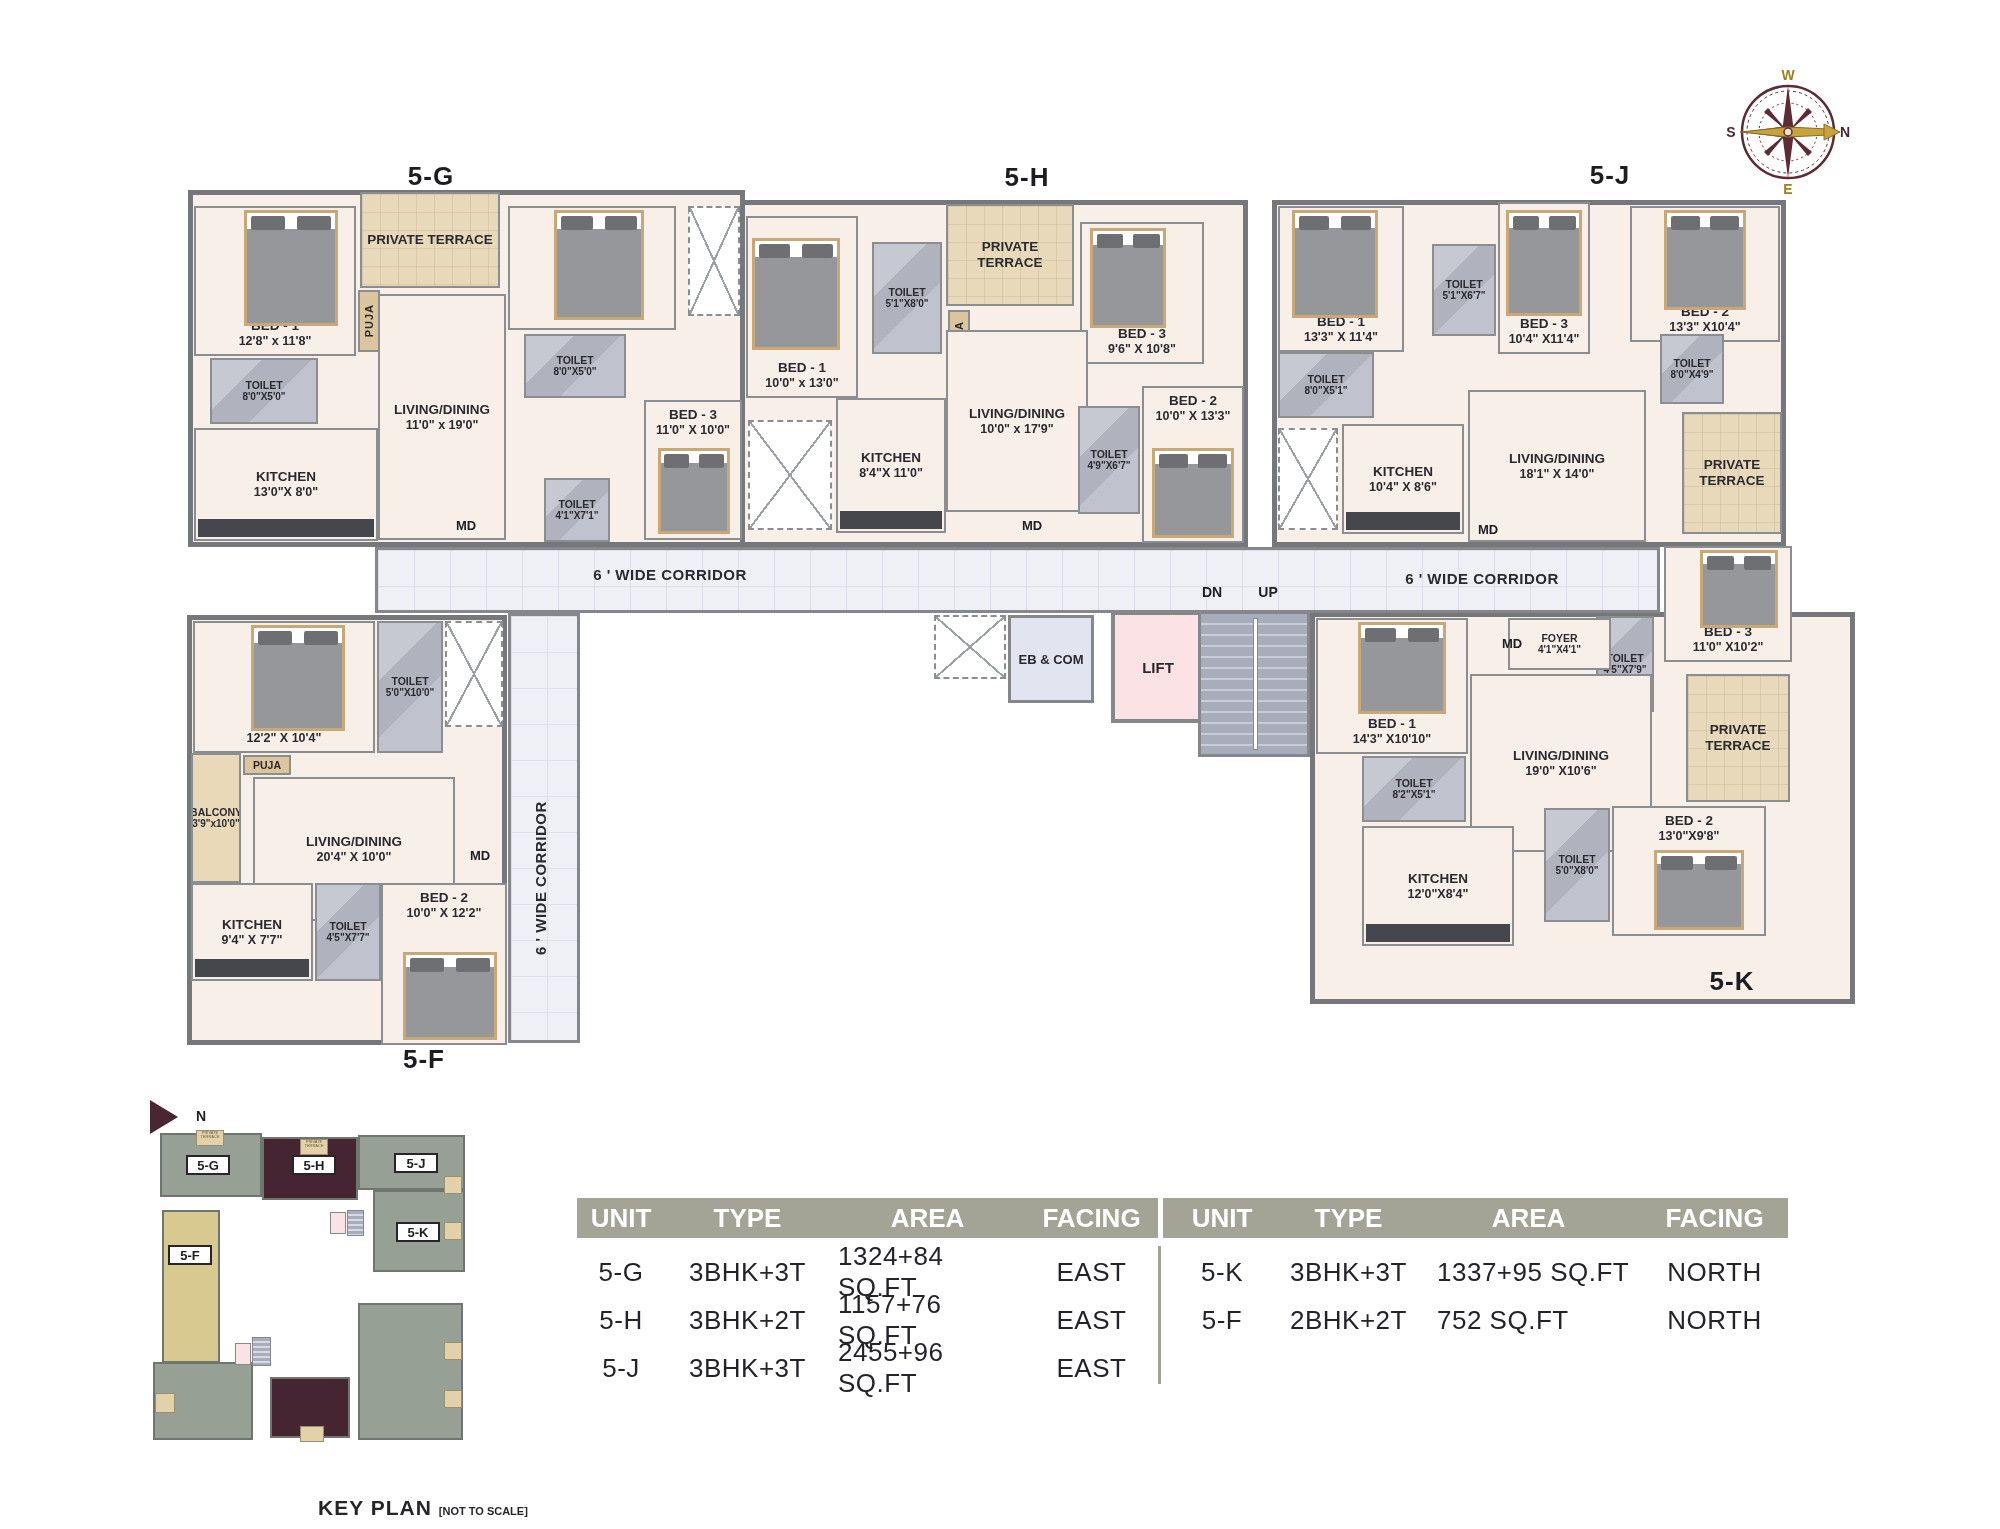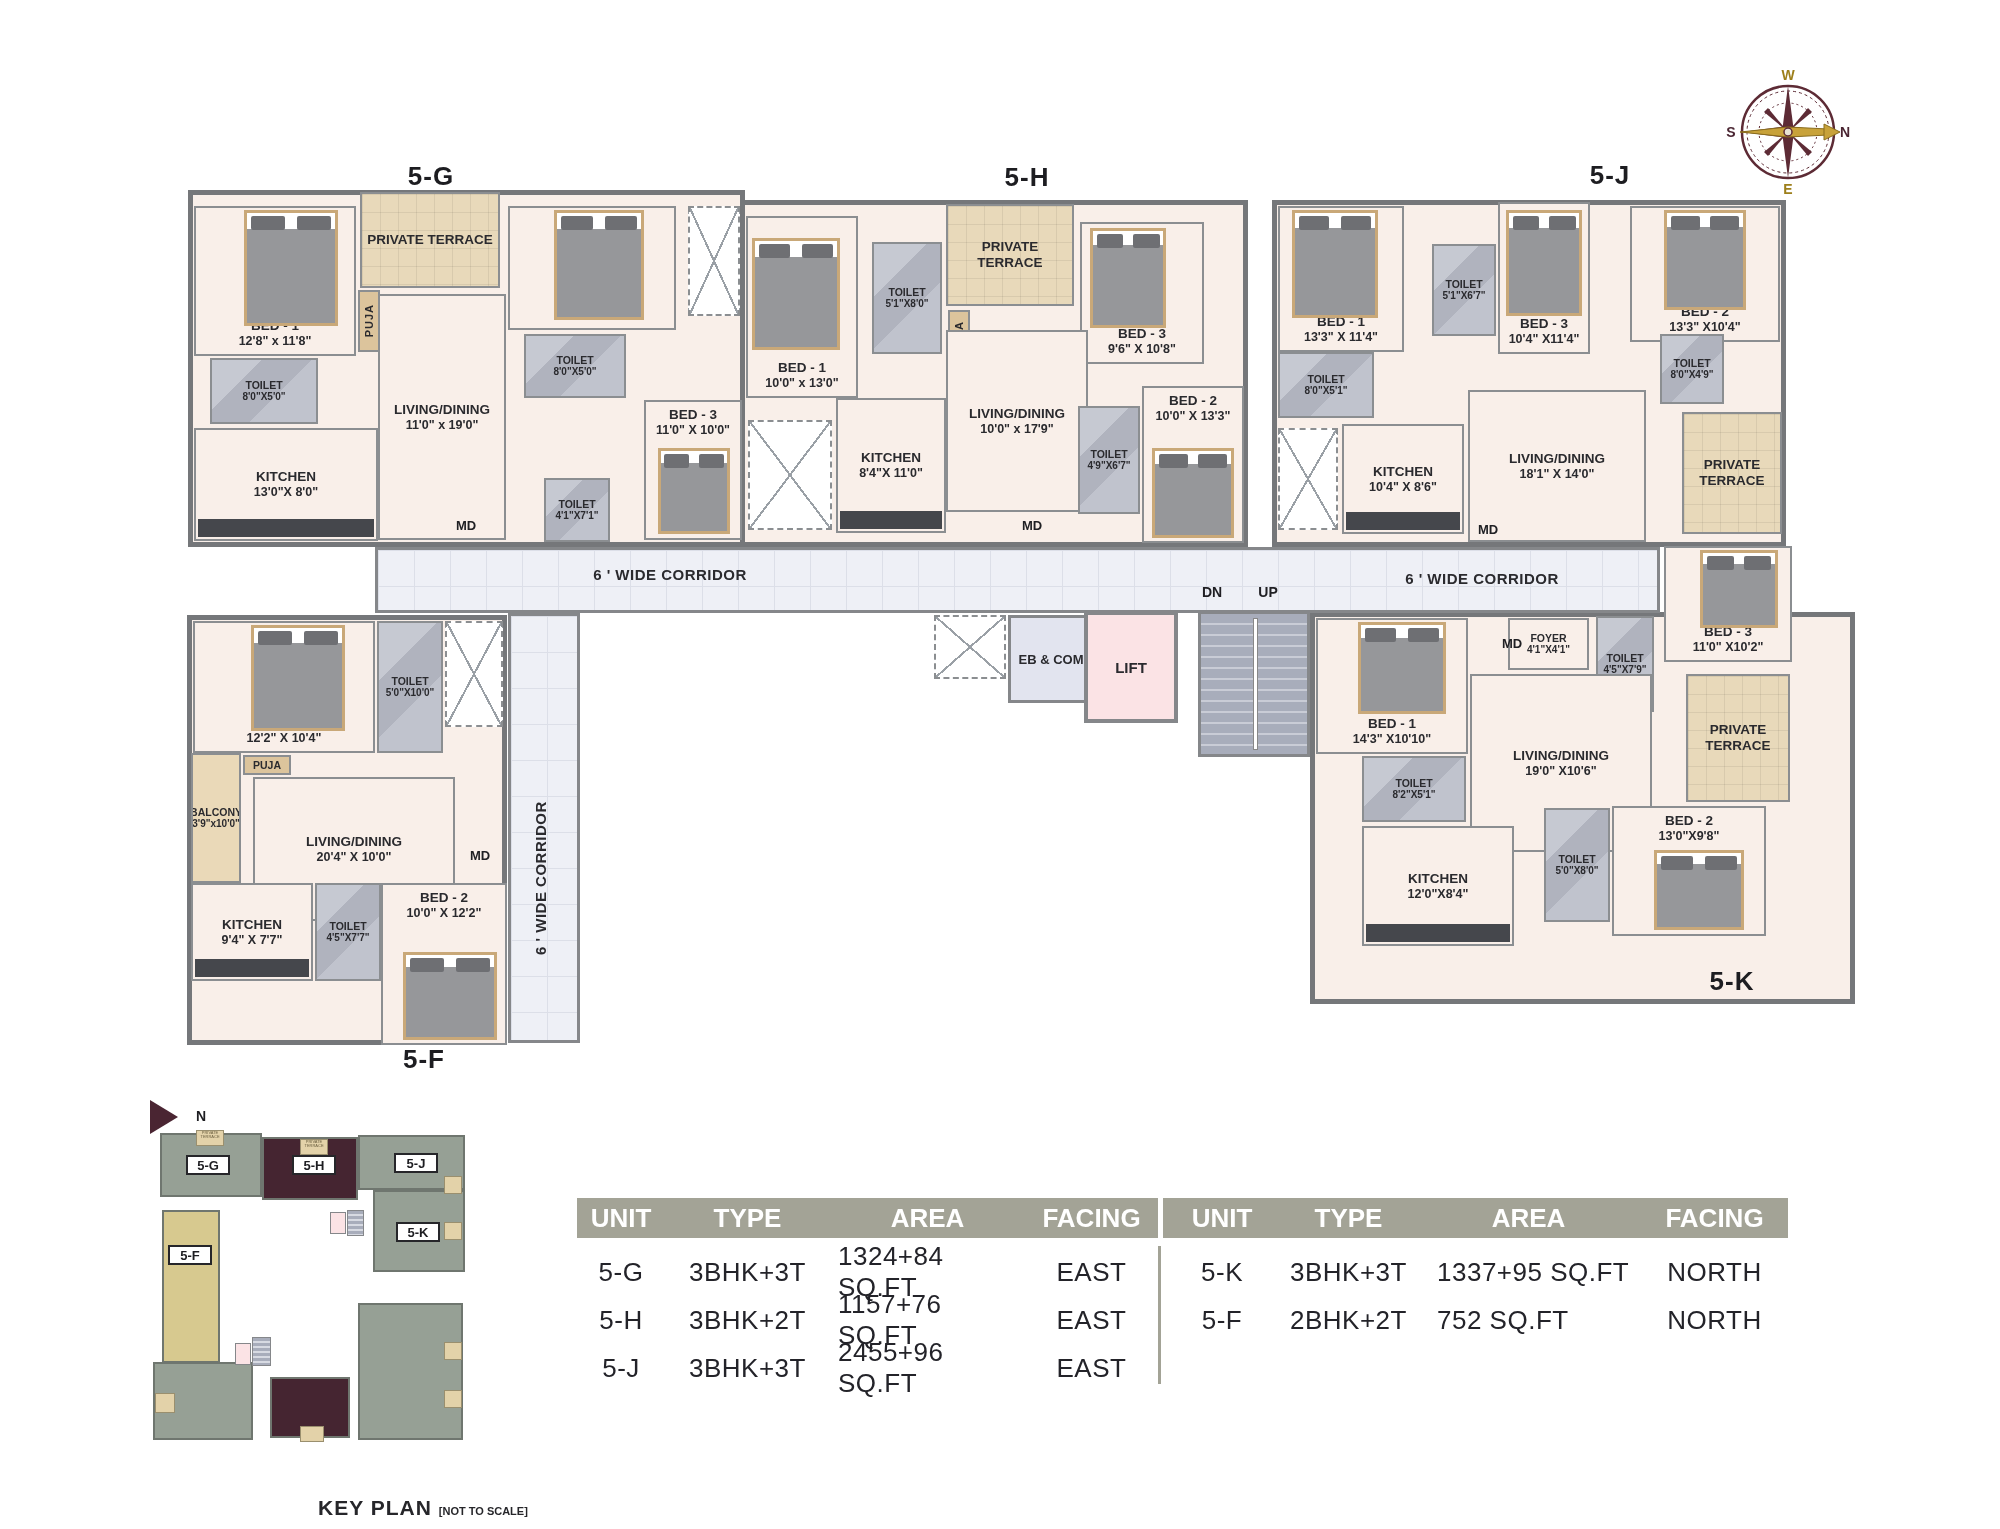--- a/index.html
+++ b/index.html
@@ -79,21 +79,21 @@
   <div class="unit" style="left:1310px;top:612px;width:545px;height:392px"></div>
   <div class="unit" style="left:187px;top:615px;width:320px;height:430px"></div>
 
   <div class="cor" style="left:375px;top:547px;width:1285px;height:66px"></div>
   <div class="cor" style="left:508px;top:613px;width:72px;height:430px"></div>
 
   <div class="shaft" style="left:934px;top:615px;width:72px;height:64px"></div>
   <div class="ebcom" style="left:1008px;top:615px;width:86px;height:88px">
       <span>EB &amp; COM</span>
     </div>
-  <div class="lift" style="left:1084px;top:611px;width:94px;height:112px">
+  <div class="lift" style="left:1111px;top:611px;width:94px;height:112px">
       <span>LIFT</span>
     </div>
   <div class="stairs" style="left:1198px;top:611px;width:112px;height:146px"></div>
   <div class="sdl" style="left:1192px;top:584px;width:40px">DN</div>
   <div class="sdl" style="left:1248px;top:584px;width:40px">UP</div>
 
   <div class="clab" style="left:580px;top:566px;width:180px">6 ' WIDE CORRIDOR</div>
   <div class="clab" style="left:1392px;top:570px;width:180px">6 ' WIDE CORRIDOR</div>
   <div class="vlab" style="left:532px;top:725px;height:230px">6 ' WIDE CORRIDOR</div>
 
@@ -210,21 +210,21 @@
   <div class="rm terr" style="left:1682px;top:412px;width:100px;height:122px">
       <span class="rn">PRIVATE TERRACE</span>
     </div>
   <div class="shaft" style="left:1278px;top:428px;width:60px;height:102px"></div>
   <div class="mdl" style="left:1478px;top:522px">MD</div>
 
   <div class="rm toi sm" style="left:1596px;top:616px;width:58px;height:96px">
       <span class="rn">TOILET</span>
       <span class="rd">4'5"X7'9"</span>
     </div>
-  <div class="rm sm" style="left:1508px;top:618px;width:81px;height:52px">
+  <div class="rm sm" style="left:1508px;top:618px;width:103px;height:52px">
       <span class="rn">FOYER</span>
       <span class="rd">4'1"X4'1"</span>
     </div>
   <div class="rm lb" style="left:1664px;top:546px;width:128px;height:116px">
       <span class="rn">BED - 3</span>
       <span class="rd">11'0" X10'2"</span>
     </div>
   <div class="rm lb" style="left:1316px;top:618px;width:152px;height:136px">
       <span class="rn">BED - 1</span>
       <span class="rd">14'3" X10'10"</span>

